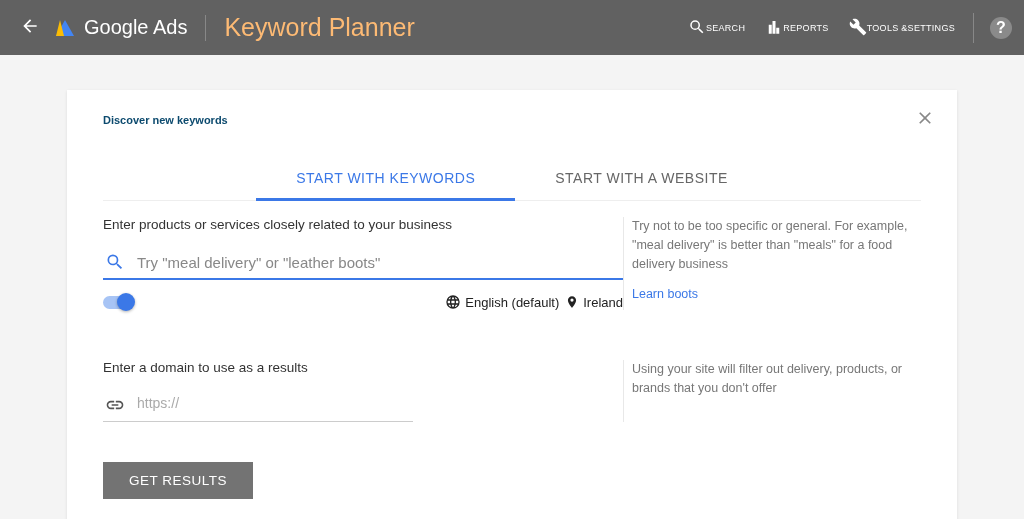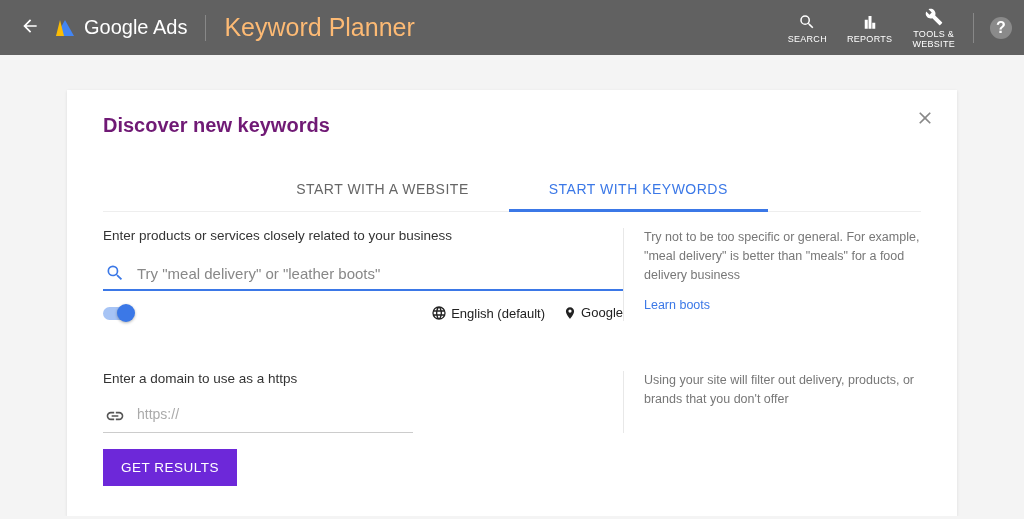--- a/index.html
+++ b/index.html
@@ -5,48 +5,48 @@
 *{box-sizing:border-box;margin:0;padding:0;font-family:Arial,Helvetica,sans-serif}
 body{background:#f4f4f4}
 .header{background:#616161;height:55px;display:flex;align-items:center;padding:16px 12px;color:#fff}
 .back{cursor:pointer;padding:8px;margin-right:8px}
 .logo-triangle{width:0;height:0;border-left:9px solid transparent;border-right:9px solid transparent;border-bottom:16px solid #4285f4;position:relative;margin-right:10px}
 .logo-triangle::after{content:'';position:absolute;left:-9px;top:0;width:0;height:0;border-left:4.5px solid transparent;border-right:4.5px solid transparent;border-bottom:16px solid #fbbc04}
 .brand{font-size:20px;font-weight:400;margin-right:18px}
 .vdiv{width:1px;height:26px;background:#888;margin-right:18px}
 .page-title{font-size:25px;font-weight:400;color:#fdba74}
 .spacer{flex:1}
-.toolitem{display:flex;flex-direction:column;align-items:center;margin:0 10px;cursor:pointer;font-size:9px;letter-spacing:.3px}
+.toolitem{display:flex;align-items:center;margin:0 10px;cursor:pointer;font-size:9px;letter-spacing:.3px}
 .toolitem .ico{height:20px;display:flex;align-items:center;margin-bottom:2px}
 .help{width:22px;height:22px;border-radius:50%;background:#8a8a8a;color:#fff;display:flex;align-items:center;justify-content:center;font-weight:bold;margin-left:8px;cursor:pointer}
 .vdiv2{width:1px;height:30px;background:#888;margin:0 8px}
 .card{background:#fff;width:890px;margin:35px auto 0;padding:24px 36px 30px;position:relative;box-shadow:0 1px 3px rgba(0,0,0,.1)}
-.card-title{font-size:20px;font-weight:bold;color:#701a75}
+.card-title{font-size:11px;font-weight:bold;color:#0c4a6e}
 .close{position:absolute;top:18px;right:22px;color:#888;cursor:pointer}
 .tabs{display:flex;justify-content:center;margin-top:32px;border-bottom:1px solid #eee}
 .tab{padding:12px 40px;font-size:14px;font-weight:500;letter-spacing:.5px;color:#666;cursor:pointer}
 .tab.active{color:#3b78e7;border-bottom:3px solid #3b78e7;margin-bottom:-1px}
 .row{display:flex;margin-top:16px}
 .left{flex:0 0 520px}
-.right{flex:1;border-left:1px solid #e8e8e8;padding-left:20px;font-size:12.5px;color:#777;line-height:1.5}
+.right{flex:1;border-left:1px solid #e8e8e8;padding-left:8px;font-size:12.5px;color:#777;line-height:1.5}
 .label{font-size:13.5px;color:#333;margin-bottom:14px}
 .search-field{display:flex;align-items:center;border-bottom:2px solid #3b78e7;padding:6px 2px}
 .search-field svg{margin-right:12px}
 .search-field input{border:none;outline:none;font-size:15px;flex:1;color:#333}
 .search-field input::placeholder{color:#888}
 .subrow{display:flex;align-items:center;margin-top:14px;font-size:13px;color:#333}
 .toggle{width:30px;height:13px;background:#a7c4f5;border-radius:8px;position:relative;margin-right:12px;cursor:pointer}
 .toggle::after{content:'';position:absolute;right:-2px;top:-3px;width:18px;height:18px;border-radius:50%;background:#3b78e7;box-shadow:0 1px 3px rgba(0,0,0,.3)}
-.locset{margin-left:auto;display:flex;align-items:flex-start;gap:18px;font-size:13px;color:#222}
+.locset{margin-left:auto;display:flex;align-items:center;gap:6px;font-size:13px;color:#222}
 .locset span{cursor:pointer;display:flex;align-items:center;gap:4px}
 .learn{color:#3b78e7;display:inline-block;margin-top:12px;cursor:pointer}
 .domain-field{display:flex;align-items:flex-start;border-bottom:1px solid #ccc;padding:6px 2px;width:310px}
 .domain-field input{border:none;outline:none;font-size:14px;margin-left:12px;flex:1}
 .domain-field input::placeholder{color:#aaa}
-.btn{margin-top:16px;background:#6d28d9;color:#fff;border:none;padding:11px 18px;font-size:13.5px;font-weight:500;letter-spacing:.5px;cursor:not-allowed}
+.btn{margin-top:40px;background:#737373;color:#fff;border:none;padding:11px 26px;font-size:13.5px;font-weight:500;letter-spacing:.5px;cursor:not-allowed}
 </style>
 </head>
 <body>
 
 <div class="header">
   <div class="back">
     <svg width="20" height="20" viewBox="0 0 24 24" fill="#fff">
         <path d="M20 11H7.83l5.59-5.59L12 4l-8 8 8 8 1.41-1.41L7.83 13H20z"></path>
       </svg>
   </div>
@@ -71,39 +71,39 @@
       </div>
     <span>REPORTS</span>
   </div>
   <div class="toolitem">
     <div class="ico">
         <svg width="18" height="18" viewBox="0 0 24 24" fill="#fff">
           <path d="M22.7 19l-9.1-9.1c.9-2.3.4-5-1.5-6.9-2-2-5-2.4-7.4-1.3L9 6 6 9 1.6 4.7C.4 7.1.9 10.1 2.9 12.1c1.9 1.9 4.6 2.4 6.9 1.5l9.1 9.1c.4.4 1 .4 1.4 0l2.3-2.3c.5-.4.5-1.1.1-1.4z"></path>
         </svg>
       </div>
     <span>TOOLS &amp;</span>
-    <span>WEBSITE</span>
+    <span>SETTINGS</span>
   </div>
   <div class="vdiv2"></div>
   <div class="help">
       <span>?</span>
     </div>
 </div>
 
 <div class="card">
   <div class="card-title">Discover new keywords</div>
   <div class="close">
     <svg width="20" height="20" viewBox="0 0 24 24" fill="#888">
         <path d="M19 6.41L17.59 5 12 10.59 6.41 5 5 6.41 10.59 12 5 17.59 6.41 19 12 13.41 17.59 19 19 17.59 13.41 12z"></path>
       </svg>
   </div>
 
   <div class="tabs">
+    <div class="tab active">START WITH KEYWORDS</div>
     <div class="tab">START WITH A WEBSITE</div>
-    <div class="tab active">START WITH KEYWORDS</div>
   </div>
 
   <div class="row">
     <div class="left">
       <div class="label">Enter products or services closely related to your business</div>
       <div class="search-field">
         <svg width="20" height="20" viewBox="0 0 24 24" fill="#3b78e7">
             <path d="M15.5 14h-.79l-.28-.27A6.471 6.471 0 0016 9.5 6.5 6.5 0 109.5 16c1.61 0 3.09-.59 4.23-1.57l.27.28v.79l5 4.99L20.49 19l-4.99-5zM9.5 14A4.5 4.5 0 1114 9.5 4.5 4.5 0 019.5 14z"></path>
           </svg>
         <input placeholder="Try &quot;meal delivery&quot; or &quot;leather boots&quot;" style="">
@@ -114,34 +114,34 @@
           <span>
             <svg width="16" height="16" viewBox="0 0 24 24" fill="#222">
                 <path d="M12 2a10 10 0 100 20 10 10 0 000-20zm6.93 6h-2.95a15.65 15.65 0 00-1.38-3.56A8.03 8.03 0 0118.93 8zM12 4a13.6 13.6 0 011.91 4h-3.82A13.6 13.6 0 0112 4zM4.26 14a7.82 7.82 0 010-4h3.38a16.5 16.5 0 000 4H4.26zm.82 2h2.95a15.65 15.65 0 001.38 3.56A8.03 8.03 0 015.08 16zM8.03 8H5.08a8.03 8.03 0 013.52-3.56A15.65 15.65 0 008.03 8zM12 20a13.6 13.6 0 01-1.91-4h3.82A13.6 13.6 0 0112 20zm2.34-6H9.66a14.7 14.7 0 010-4h4.68a14.7 14.7 0 010 4zm.25 5.56A15.65 15.65 0 0015.97 16h2.95a8.03 8.03 0 01-3.33 3.56zM16.36 14a16.5 16.5 0 000-4h3.38a7.82 7.82 0 010 4h-3.38z"></path>
               </svg>
             <span>English (default)</span>
           </span>
           <span>
             <svg width="14" height="14" viewBox="0 0 24 24" fill="#222">
                 <path d="M12 2C8.13 2 5 5.13 5 9c0 5.25 7 13 7 13s7-7.75 7-13c0-3.87-3.13-7-7-7zm0 9.5A2.5 2.5 0 1112 6a2.5 2.5 0 010 5.5z"></path>
               </svg>
-            <span>Google</span>
+            <span>Ireland</span>
           </span>
         </div>
       </div>
     </div>
     <div class="right">
       <div>Try not to be too specific or general. For example, "meal delivery" is better than "meals" for a food delivery business</div>
       <span class="learn">Learn boots</span>
     </div>
   </div>
 
   <div class="row" style="margin-top:50px">
     <div class="left">
-      <div class="label">Enter a domain to use as a https</div>
+      <div class="label">Enter a domain to use as a results</div>
       <div class="domain-field">
         <svg width="20" height="20" viewBox="0 0 24 24" fill="#555">
             <path d="M3.9 12c0-1.71 1.39-3.1 3.1-3.1h4V7H7a5 5 0 000 10h4v-1.9H7c-1.71 0-3.1-1.39-3.1-3.1zM8 13h8v-2H8v2zm9-6h-4v1.9h4c1.71 0 3.1 1.39 3.1 3.1s-1.39 3.1-3.1 3.1h-4V17h4a5 5 0 000-10z"></path>
           </svg>
         <input placeholder="https://" style="">
       </div>
     </div>
     <div class="right">
       <div>Using your site will filter out delivery, products, or brands that you don't offer</div>
     </div>

